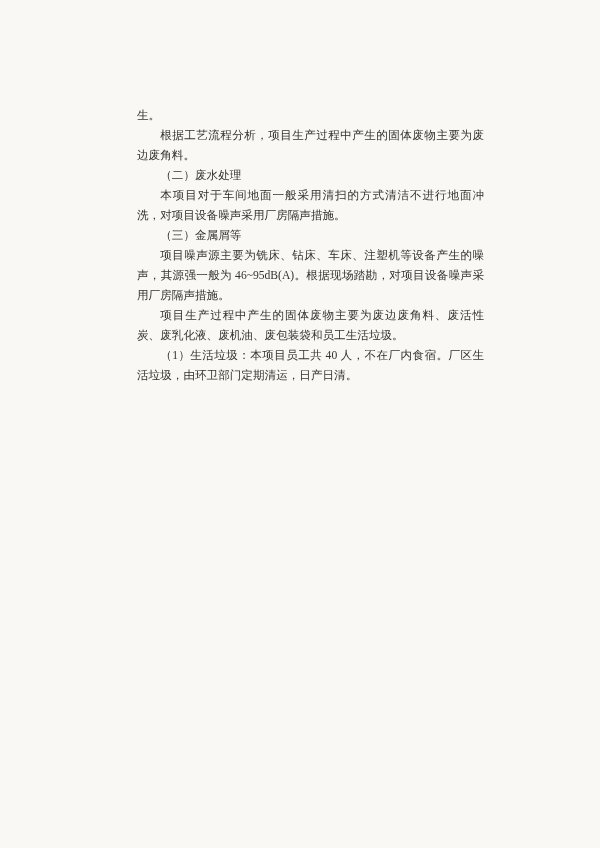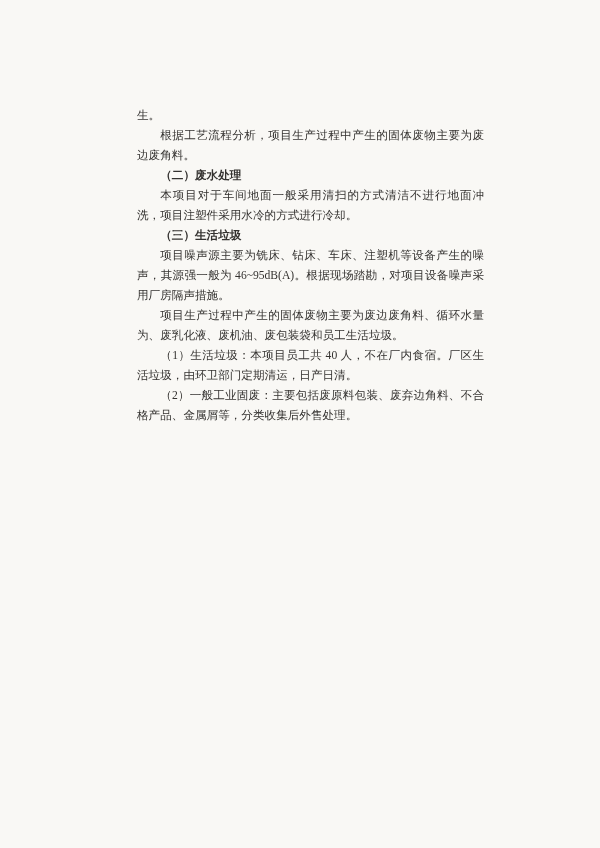--- a/index.html
+++ b/index.html
@@ -34,34 +34,33 @@
     padding: 0;
   }
   .cont {
     text-indent: 0;
   }
   .body {
     text-indent: 2em;
   }
   .heading {
     text-indent: 2em;
-    font-weight: bold;
+    font-weight: normal;
   }
   .tint {
     color: var(--tint, #3f4c74);
   }
 </style>
 </head>
 <body>
 
 <div class="scan-page">
   <div class="text-block">
     <p class="cont">生。</p>
     <p class="body">根据工艺流程分析，项目生产过程中产生的固体废物主要为废边废角料。</p>
     <p class="heading">（二）废水处理</p>
-    <p class="body">本项目对于车间地面一般采用清扫的方式清洁不进行地面冲洗，项目注塑件采用水冷的方式进行冷却。</p>
-    <p class="heading">（三）生活垃圾</p>
+    <p class="body">本项目对于车间地面一般采用清扫的方式清洁不进行地面冲洗，对项目设备噪声采用厂房隔声措施。</p>
+    <p class="heading">（三）金属屑等</p>
     <p class="body">项目噪声源主要为铣床、钻床、车床、注塑机等设备产生的噪声，其源强一般为 46~95dB(A)。根据现场踏勘，对项目设备噪声采用厂房隔声措施。</p>
-    <p class="body">项目生产过程中产生的固体废物主要为废边废角料、循环水量为、废乳化液、废机油、废包装袋和员工生活垃圾。</p>
+    <p class="body">项目生产过程中产生的固体废物主要为废边废角料、废活性炭、废乳化液、废机油、废包装袋和员工生活垃圾。</p>
     <p class="body">（1）生活垃圾：本项目员工共 40 人，不在厂内食宿。厂区生活垃圾，由环卫部门定期清运，日产日清。</p>
-    <p class="body">（2）一般工业固废：主要包括废原料包装、废弃边角料、不合格产品、金属屑等，分类收集后外售处理。</p>
   </div>
 </div>
 
 </body></html>

